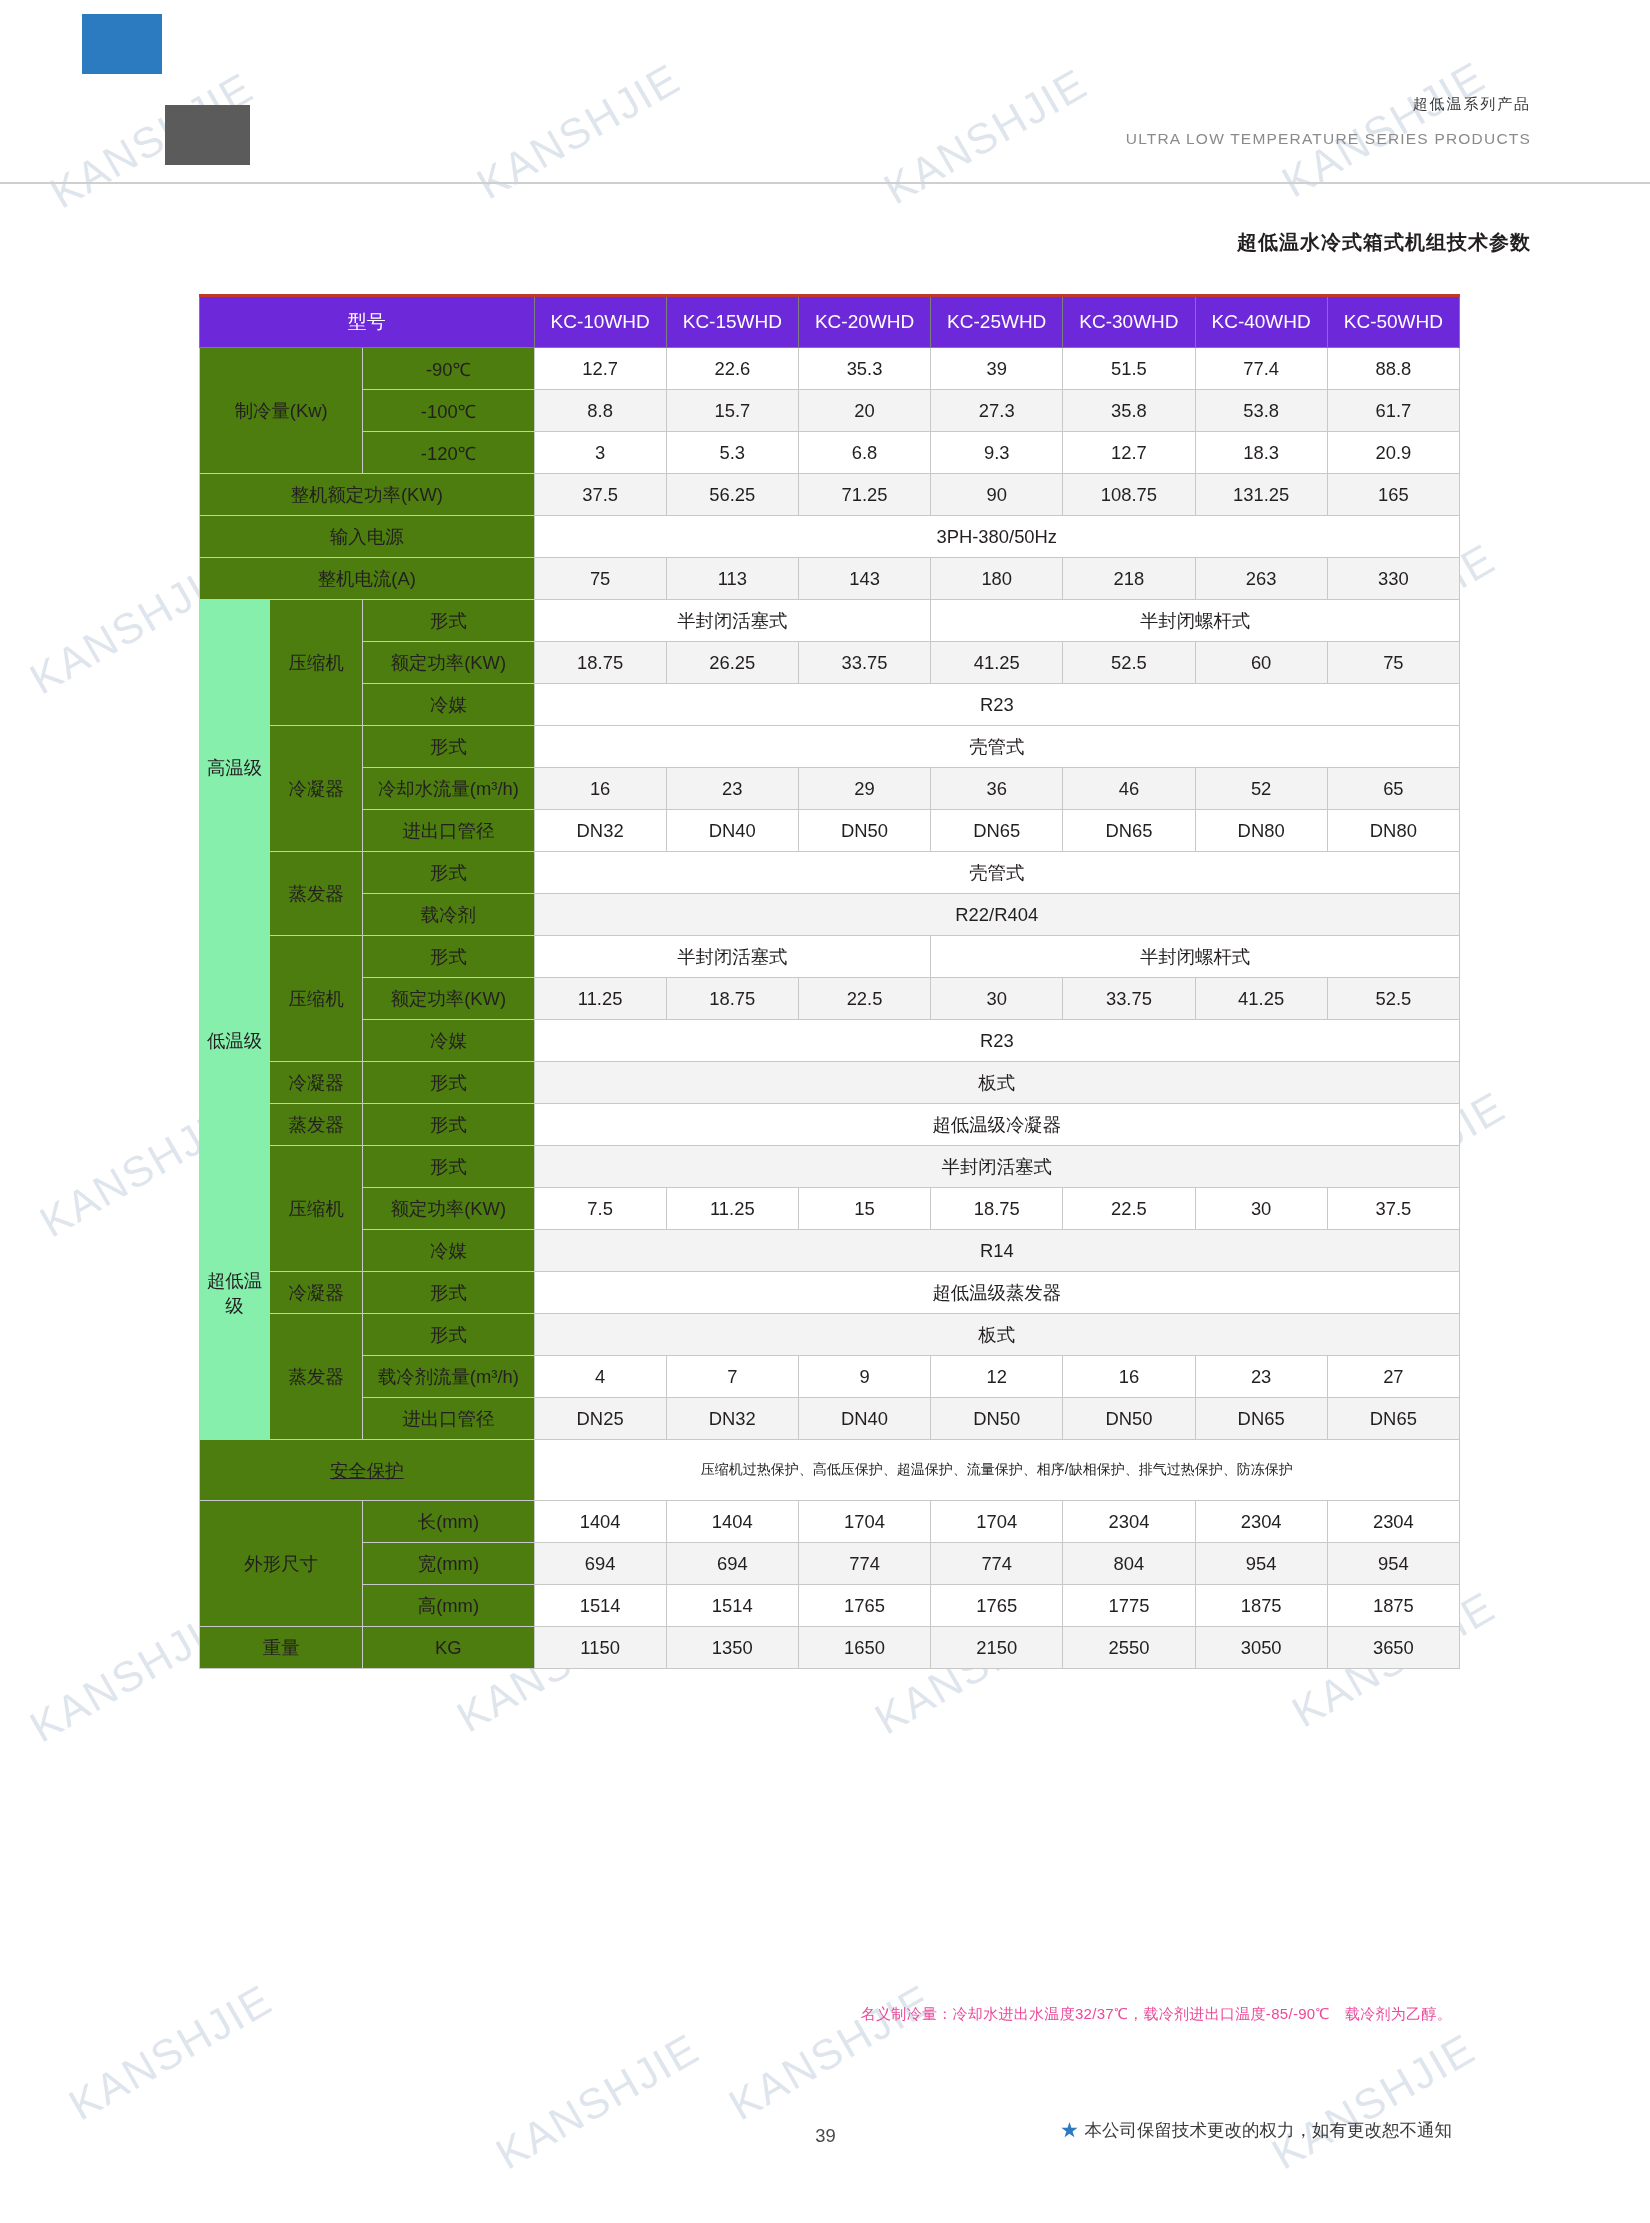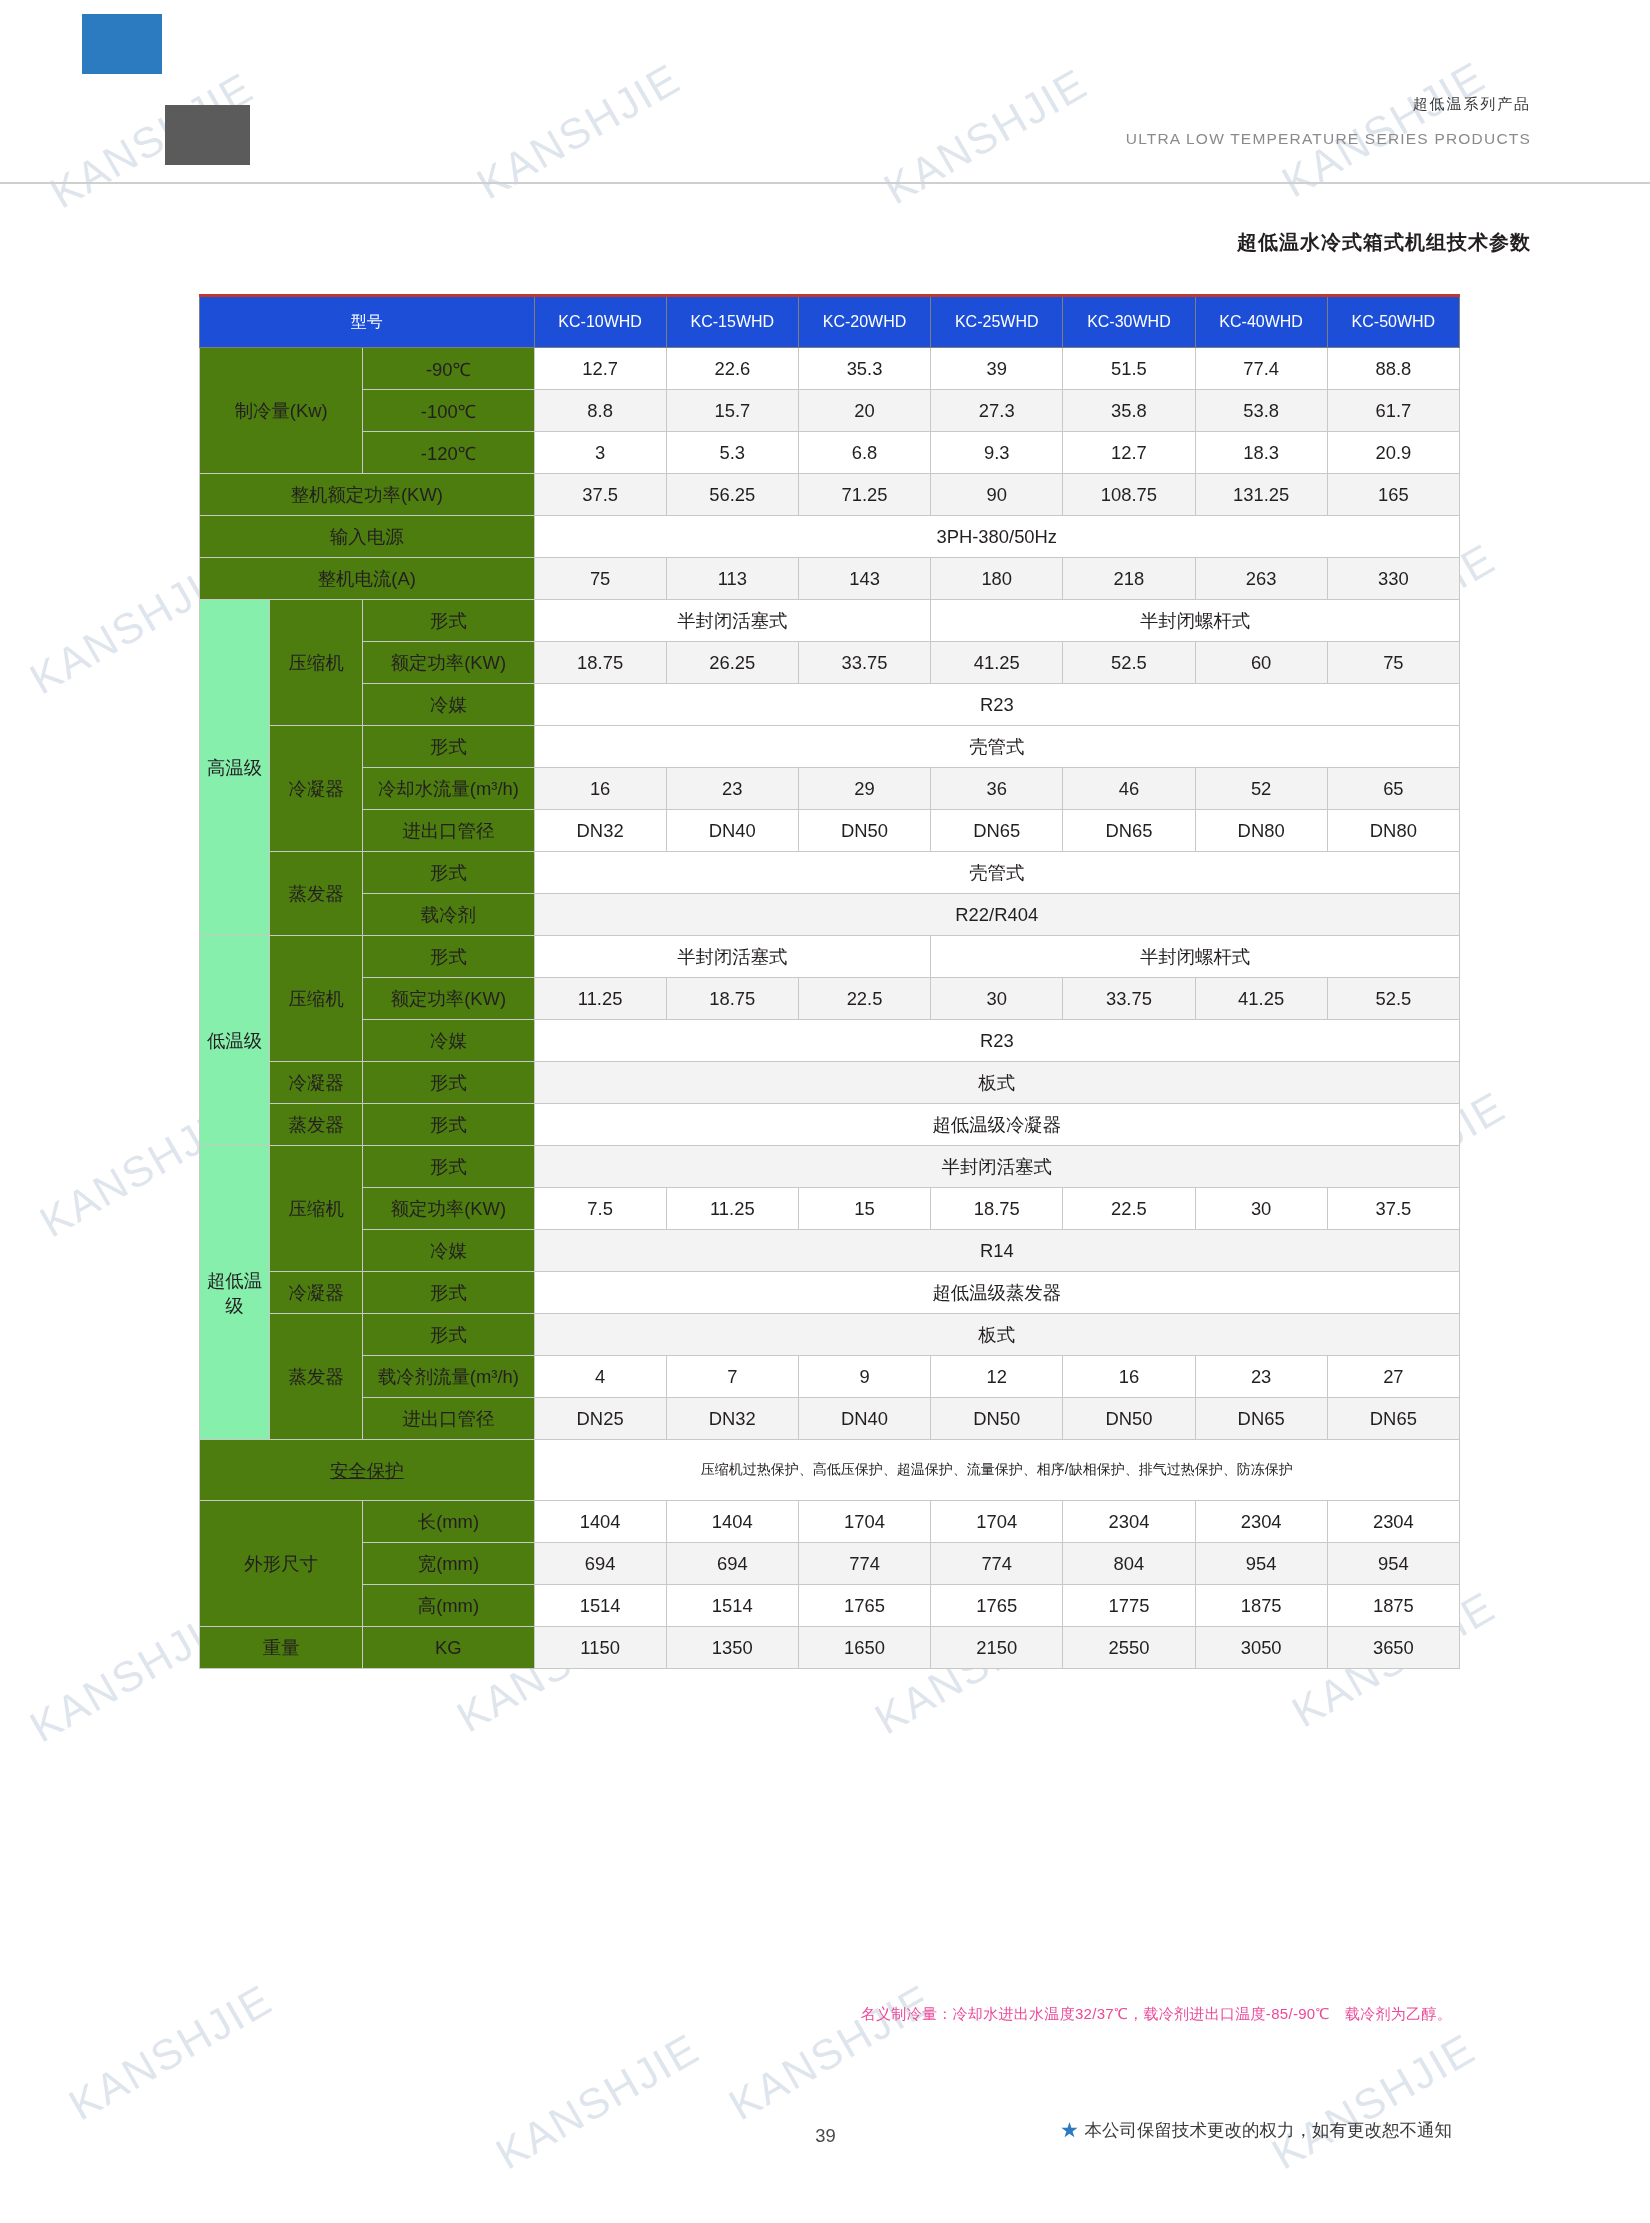--- a/index.html
+++ b/index.html
@@ -61,23 +61,23 @@
     font-size:18.4px;
     text-align:center;
     vertical-align:middle;
     padding:0 3.9px;
     height:41px;
     font-weight:normal;
     color:#231f20;
     background:#ffffff;
   }
   tr.hdr-row td {
-    background:#1d4ed8;
+    background:#6d28d9;
     color:#ffffff;
-    font-size:16px;
+    font-size:19px;
     height:50px;
     border-color:#7e7e7e;
   }
   td.lbl { background:#4d7c0f; }
   td.lbl-dark { background:#86efac; }
   td.shade { background:#f3f3f3; }
   .top-red { position:absolute; left:199px; top:294px; width:1261px; height:2.9px; background:#c0392b; z-index:11; }
 
   
   .footnote {

